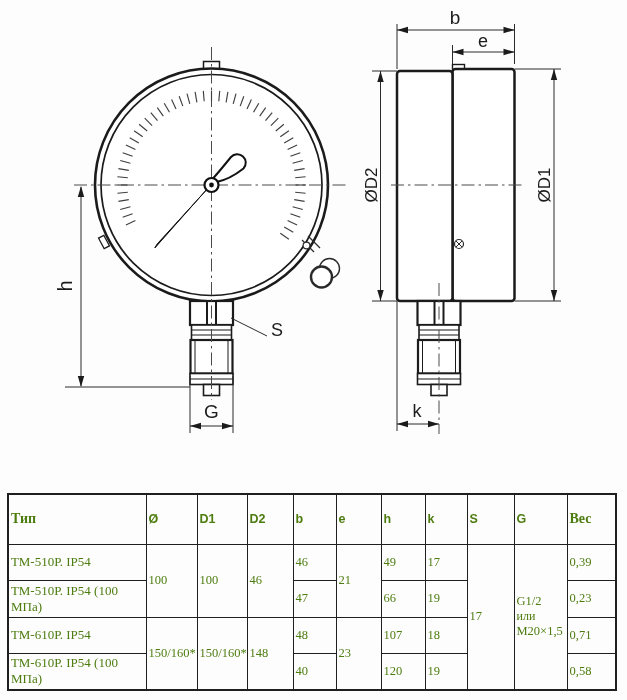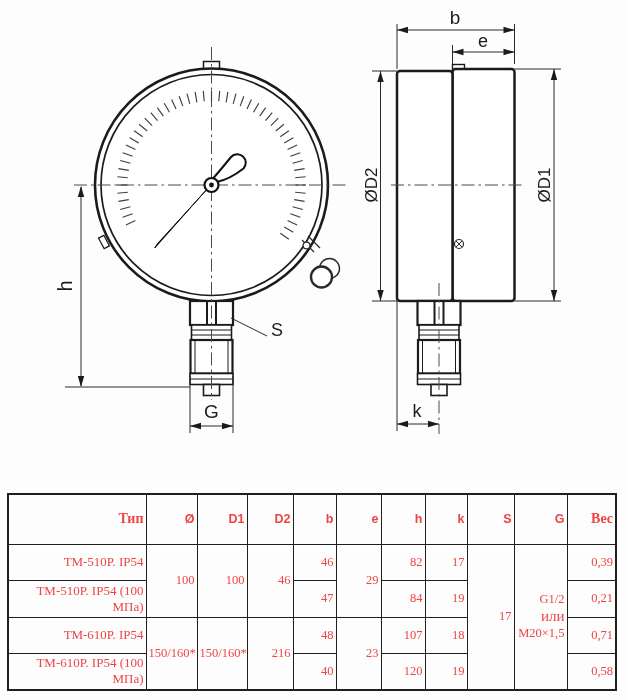--- a/index.html
+++ b/index.html
@@ -3,30 +3,30 @@
 <meta charset="utf-8">
 <style>
   html,body{margin:0;padding:0;background:#ffffff;}
   #page{position:relative;width:627px;height:700px;background:#fdfdfd;overflow:hidden;
         font-family:"Liberation Sans",sans-serif;}
   #drawing{position:absolute;left:0;top:0;}
   .dimtext{font-family:"Liberation Sans",sans-serif;fill:#1c1c1c;}
   
   #spec-table{position:absolute;left:7px;top:493px;width:608px;height:196px;
               border-collapse:collapse;table-layout:fixed;background:#fdfdfd;}
-  #spec-table th,#spec-table td{border:1.3px solid #1f1f1f;text-align:right;vertical-align:middle;
-              padding:0 2px;color:#ef4444;}
+  #spec-table th,#spec-table td{border:1.3px solid #1f1f1f;text-align:left;vertical-align:middle;
+              padding:0 2px;color:#4d7c0f;}
   #spec-table{border:2px solid #1f1f1f;}
   #spec-table th{font-weight:bold;}
   .th-word{font-family:"Liberation Serif",serif;font-size:14px;}
   .th-letter{font-family:"Liberation Sans",sans-serif;font-size:12.5px;}
   .cell-type{font-family:Liberation Serif, serif;font-size:13px;}
   .cell-val{font-family:"Liberation Serif",serif;font-size:12.5px;}
   .g-cell div{line-height:1.25;}
-  .g-mid{font-size:15px;}
+  .g-mid{font-size:12px;}
 </style>
 </head>
 <body>
 
 <div id="page">
 
   <svg id="drawing" width="627" height="490" viewBox="0 0 627 490">
 
     <defs>
       <g id="stem" stroke="#1b1b1b" fill="#ffffff">
@@ -237,43 +237,43 @@
       <th class="th-letter">S</th>
       <th class="th-letter">G</th>
       <th class="th-word">Вес</th>
     </tr>
     <tr style="height:36px">
       <td class="cell-type">ТМ-510Р. IP54</td>
       <td class="cell-val" rowspan="2">100</td>
       <td class="cell-val" rowspan="2">100</td>
       <td class="cell-val" rowspan="2">46</td>
       <td class="cell-val">46</td>
-      <td class="cell-val" rowspan="2">29</td>
-      <td class="cell-val">82</td>
+      <td class="cell-val" rowspan="2">21</td>
+      <td class="cell-val">49</td>
       <td class="cell-val">17</td>
       <td class="cell-val" rowspan="4">17</td>
       <td class="cell-val g-cell" rowspan="4">
         <div>G1/2</div>
         <div class="g-mid">или</div>
         <div>M20×1,5</div>
       </td>
       <td class="cell-val">0,39</td>
     </tr>
     <tr style="height:37px">
       <td class="cell-type">ТМ-510Р. IP54 (100 МПа)</td>
       <td class="cell-val">47</td>
-      <td class="cell-val">84</td>
+      <td class="cell-val">66</td>
       <td class="cell-val">19</td>
-      <td class="cell-val">0,21</td>
+      <td class="cell-val">0,23</td>
     </tr>
     <tr style="height:36px">
       <td class="cell-type">ТМ-610Р. IP54</td>
       <td class="cell-val" rowspan="2">150/160*</td>
       <td class="cell-val" rowspan="2">150/160*</td>
-      <td class="cell-val" rowspan="2">216</td>
+      <td class="cell-val" rowspan="2">148</td>
       <td class="cell-val">48</td>
       <td class="cell-val" rowspan="2">23</td>
       <td class="cell-val">107</td>
       <td class="cell-val">18</td>
       <td class="cell-val">0,71</td>
     </tr>
     <tr style="height:37px">
       <td class="cell-type">ТМ-610Р. IP54 (100 МПа)</td>
       <td class="cell-val">40</td>
       <td class="cell-val">120</td>

